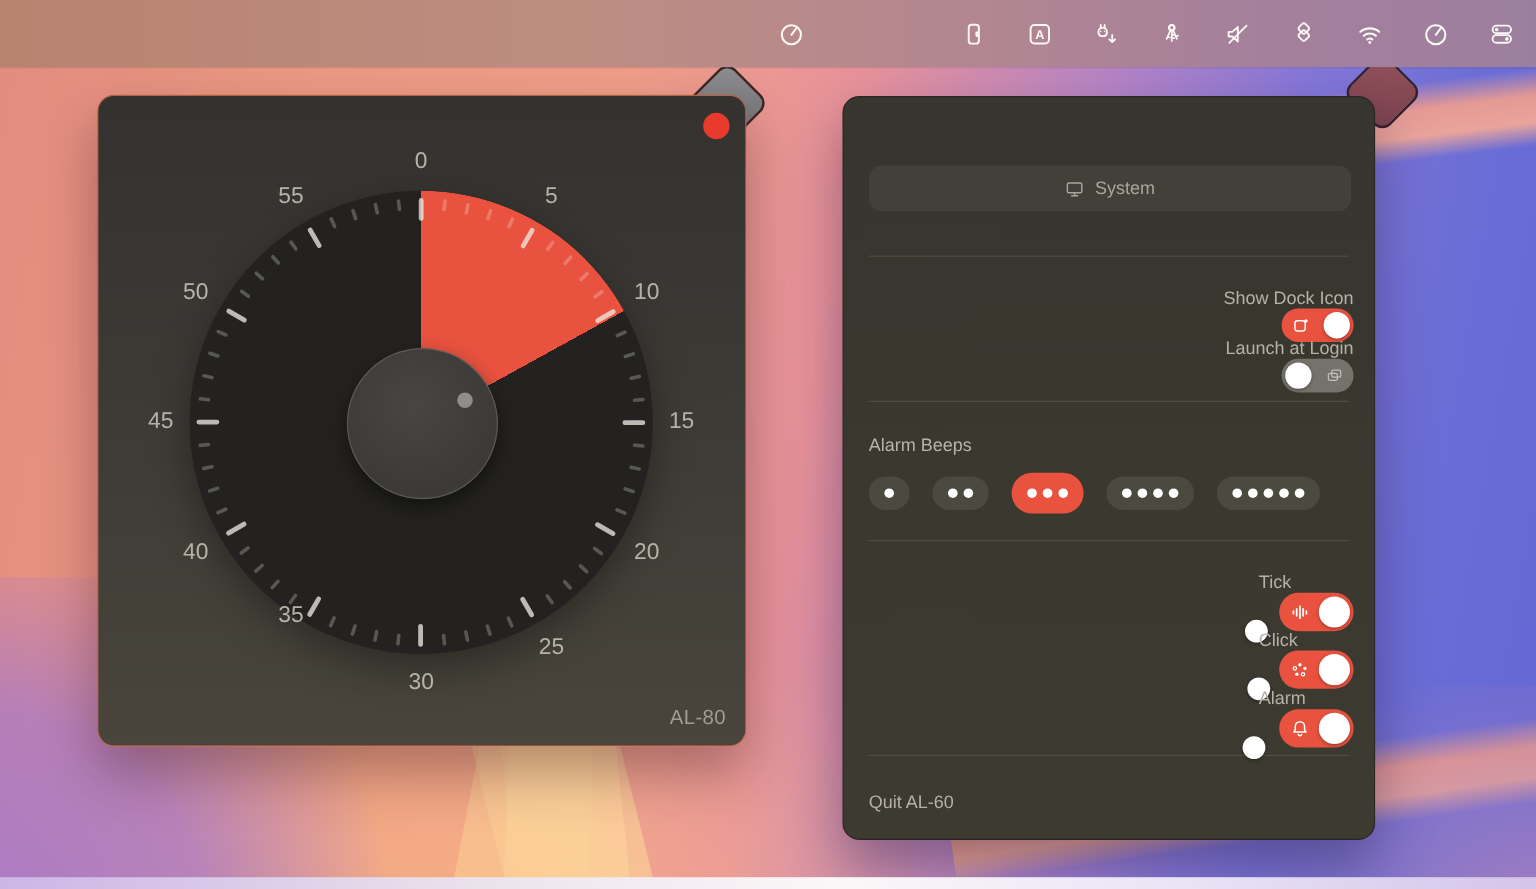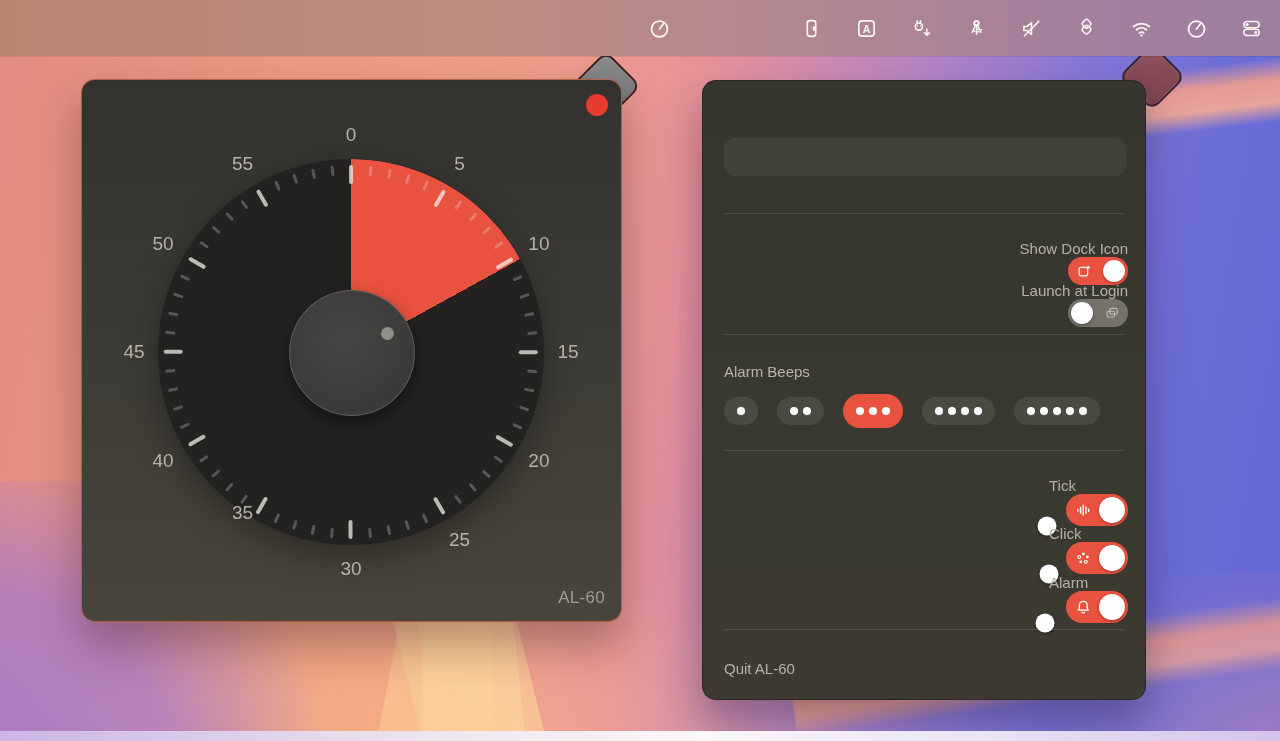--- a/index.html
+++ b/index.html
@@ -273,25 +273,34 @@
         <span class="dial-num" style="left:456.9px;top:380.5px">20</span>
         <span class="dial-num" style="left:377.5px;top:459.9px">25</span>
         <span class="dial-num" style="left:269.0px;top:489.0px">30</span>
         <span class="dial-num" style="left:160.5px;top:433px">35</span>
         <span class="dial-num" style="left:81.1px;top:380.5px">40</span>
         <span class="dial-num" style="left:52.0px;top:272.0px">45</span>
         <span class="dial-num" style="left:81.1px;top:163.5px">50</span>
         <span class="dial-num" style="left:160.5px;top:84.1px">55</span>
       </div>
     <div id="record-dot" style="background: rgb(233, 59, 45);"></div>
-    <div id="al60-label">AL-60</div>
+    <div id="al60-label">AL-80</div>
   </div>
 
   <div id="settings-panel">
     <div class="p-abs" id="segmented">
+        <div class="segment">
+          <span class="icon" style="display:flex;width:17px;height:17px">
+            <svg viewBox="0 0 24 24" fill="none" stroke="currentColor" stroke-linecap="round" stroke-linejoin="round" stroke-width="1.7">
+              <rect x="3.5" y="5" width="17" height="11.5" rx="2"></rect>
+              <path d="M12 16.5V20M8.5 20h7"></path>
+            </svg>
+          </span>
+          <span>System</span>
+        </div>
       </div>
     <div class="divider" style="top:132px"></div>
 
     <div class="p-abs row" style="top:159px;height:28px;justify-content:space-between">
       <span>Show Dock Icon</span>
       <span id="dock-toggle-slot"><span class="toggle on" style="display:inline-block;width:60px;height:28px;border-radius:14px">
     <span class="t-icon" style="left:8px;top:0;bottom:0">
               <span class="icon" style="display:flex;width:16.24px;height:16.24px">
                 <svg viewBox="0 0 24 24" fill="none" stroke="currentColor" stroke-linecap="round" stroke-linejoin="round" stroke-width="1.8">
                   <rect x="4.6" y="6.4" width="12.6" height="12.6" rx="3"></rect>

